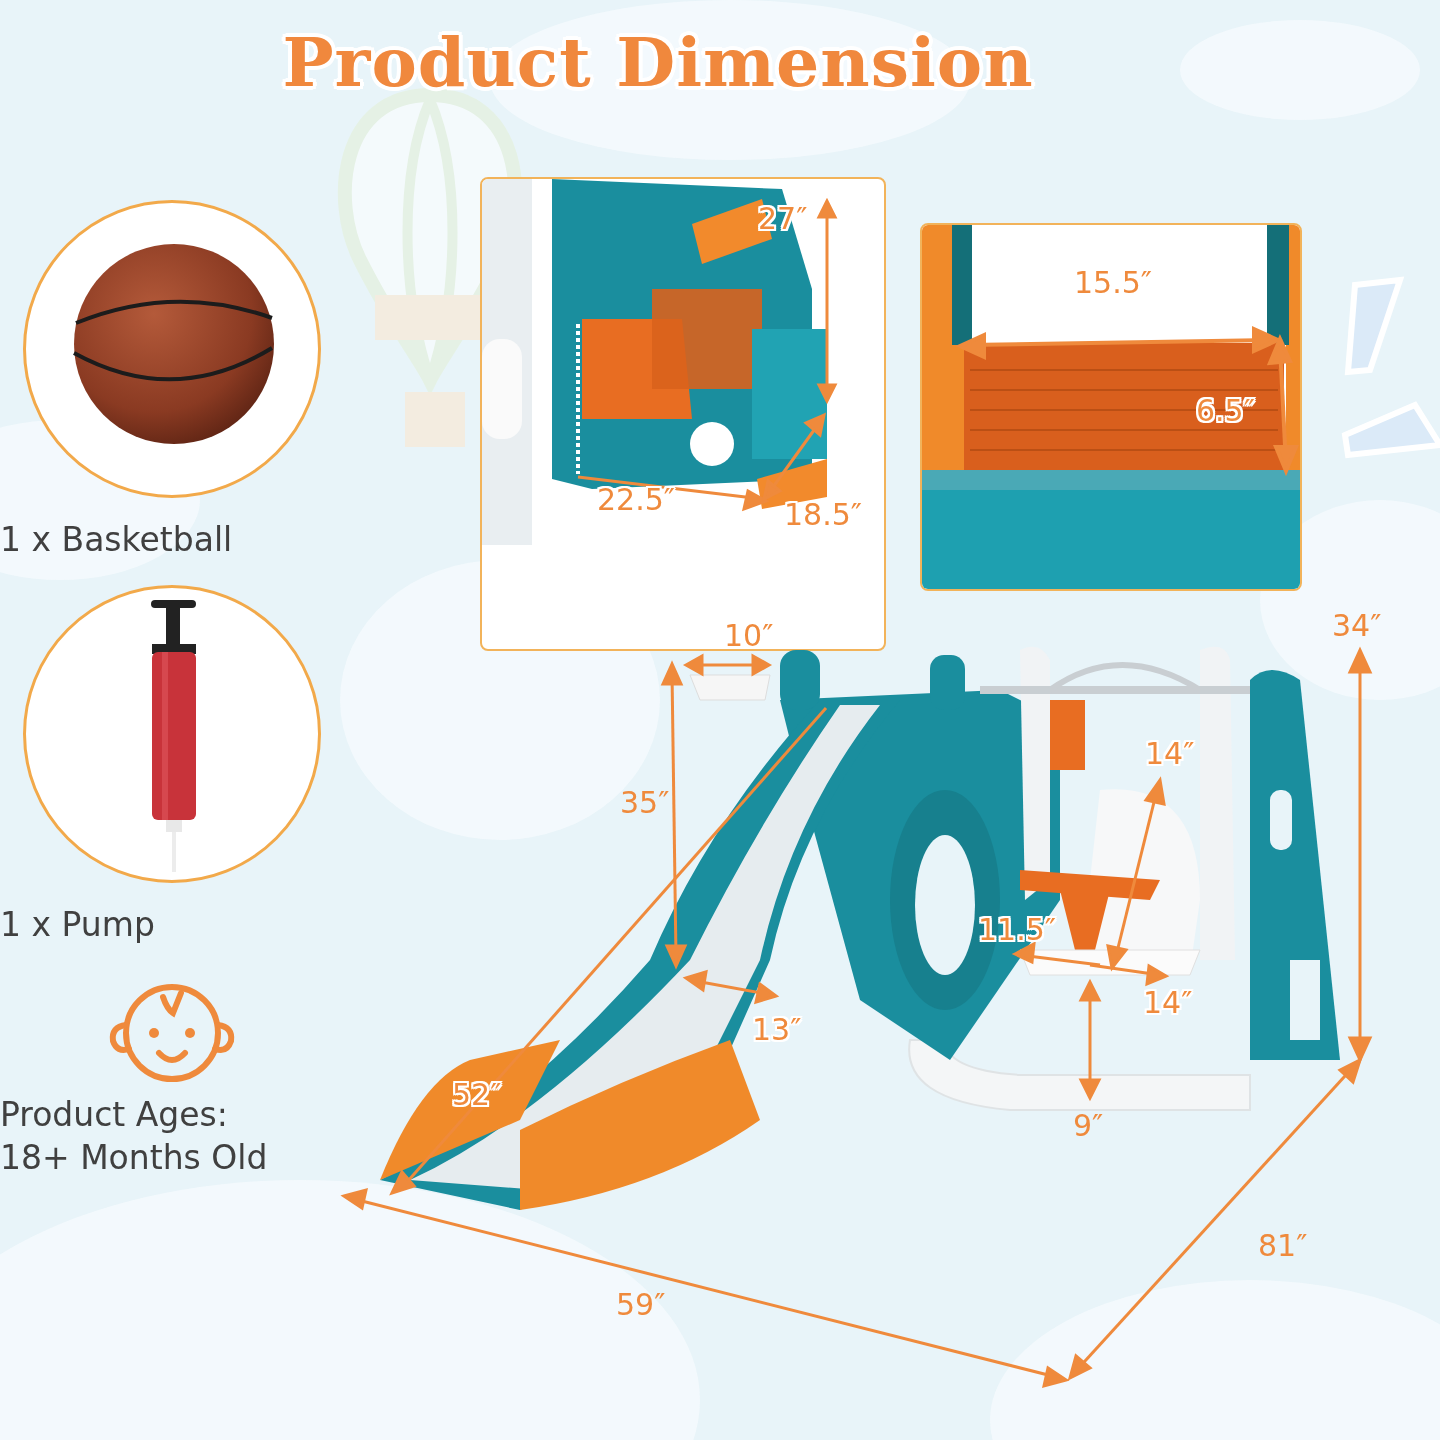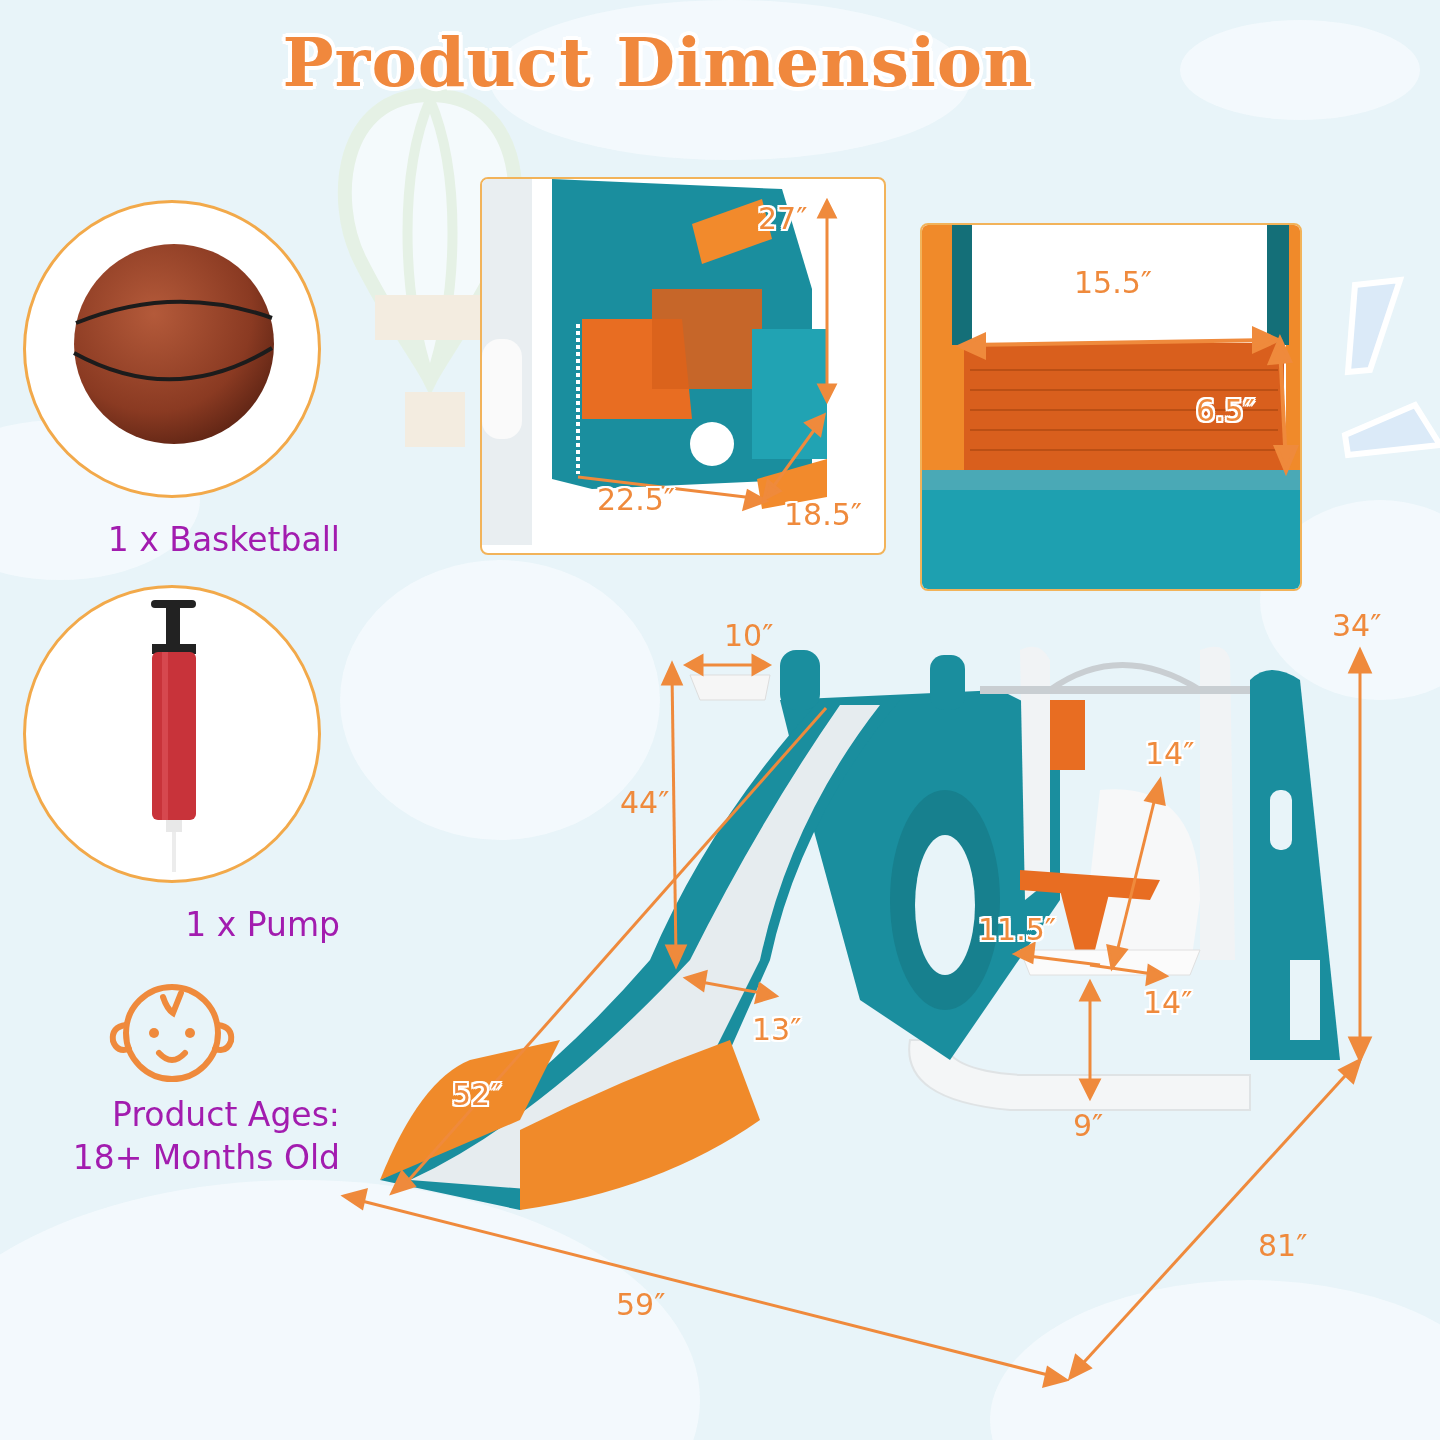--- a/index.html
+++ b/index.html
@@ -10,22 +10,22 @@
     position:absolute; left:0; top:22px; width:1316px; text-align:center;
     font-family:"DejaVu Serif", serif; font-weight:bold; font-size:68px; color:#f0883d;
     letter-spacing:1px;
     text-shadow: 0 0 0 #fff, 3px 3px 0 #fff, -3px -3px 0 #fff, 3px -3px 0 #fff, -3px 3px 0 #fff, 0 4px 0 #fff, 0 -4px 0 #fff, 4px 0 0 #fff, -4px 0 0 #fff;
   }
   .acc-circle {
     position:absolute; width:298px; height:298px; border-radius:50%;
     background:#fff; border:3px solid #f2a94a; left:23px; overflow:hidden;
   }
   .acc-label {
-    position:absolute; left:0; width:340px; text-align:right;
-    font-family:"DejaVu Sans", sans-serif; font-size:33px; color:#a21caf;
+    position:absolute; left:0; width:340px; text-align:left;
+    font-family:"DejaVu Sans", sans-serif; font-size:33px; color:#404040;
   }
   .panel {
     position:absolute; border:2px solid #f2b35a; border-radius:8px; background:#fff; overflow:hidden;
   }
   .dim {
     position:absolute; font-family:"DejaVu Sans", sans-serif; font-size:30px; color:#ef8a3c; white-space:nowrap;
   }
   .dim.outlined {
     color:#ef8a3c;
     text-shadow: 2px 2px 0 #fff, -2px -2px 0 #fff, 2px -2px 0 #fff, -2px 2px 0 #fff, 0 2px 0 #fff, 0 -2px 0 #fff, 2px 0 0 #fff, -2px 0 0 #fff;
@@ -98,21 +98,21 @@
     <path d="M111 50 Q126 52 124 66 Q120 78 108 74"></path>
     <path d="M56 22 Q60 34 66 38 L74 18"></path>
     <path d="M52 78 Q65 92 78 78"></path>
   </g>
   <circle cx="47" cy="58" r="5" fill="#ef8a3c"></circle>
   <circle cx="83" cy="58" r="5" fill="#ef8a3c"></circle>
 </svg>
 <div class="acc-label" style="top:1095px;">Product Ages:</div>
 <div class="acc-label" style="top:1138px;">18+ Months Old</div>
 
-<div class="panel" style="left:480px; top:177px; width:406px; height:378px;">
+<div class="panel" style="left:480px; top:177px; width:406px; height:474px;">
   <svg width="406" height="366" viewBox="0 0 406 366">
     <rect x="0" y="0" width="50" height="366" fill="#e9eef1"></rect>
     <rect x="0" y="160" width="40" height="100" rx="18" fill="#fafafa"></rect>
     <path d="M70 0 L300 10 L330 110 L330 300 L110 310 L70 300 Z" fill="#1a8e9e"></path>
     <rect x="105" y="80" width="160" height="40" fill="#1a8e9e"></rect>
     <path d="M100 140 L200 140 L210 240 L100 240 Z" fill="#e86d22"></path>
     <rect x="170" y="110" width="110" height="100" fill="#d9621c" opacity="0.9"></rect>
     <rect x="270" y="150" width="75" height="130" fill="#21a3b3"></rect>
     <circle cx="230" cy="265" r="22" fill="#fff"></circle>
     <path d="M275 300 L345 280 L345 318 L280 330 Z" fill="#f28a2c"></path>
@@ -234,21 +234,21 @@
     <polygon points="344,1196 366,1190 362,1208"></polygon>
     <polygon points="1066,1380 1044,1386 1048,1368"></polygon>
 
     <line x1="1075" y1="1372" x2="1355" y2="1065"></line>
     <polygon points="1070,1378 1076,1356 1090,1368"></polygon>
     <polygon points="1360,1060 1353,1082 1340,1070"></polygon>
   </g>
 </svg>
 
 <div class="dim" style="left:724px; top:618px;">10″</div>
-<div class="dim" style="left:620px; top:785px;">44″</div>
+<div class="dim" style="left:620px; top:785px;">35″</div>
 <div class="dim outlined" style="left:752px; top:1012px;">13″</div>
 <div class="dim outlined" style="left:452px; top:1077px;">52″</div>
 <div class="dim outlined" style="left:1145px; top:736px;">14″</div>
 <div class="dim outlined" style="left:978px; top:912px;">11.5″</div>
 <div class="dim outlined" style="left:1143px; top:985px;">14″</div>
 <div class="dim" style="left:1073px; top:1108px;">9″</div>
 <div class="dim" style="left:1332px; top:608px;">34″</div>
 <div class="dim" style="left:616px; top:1287px;">59″</div>
 <div class="dim" style="left:1258px; top:1228px;">81″</div>
 

